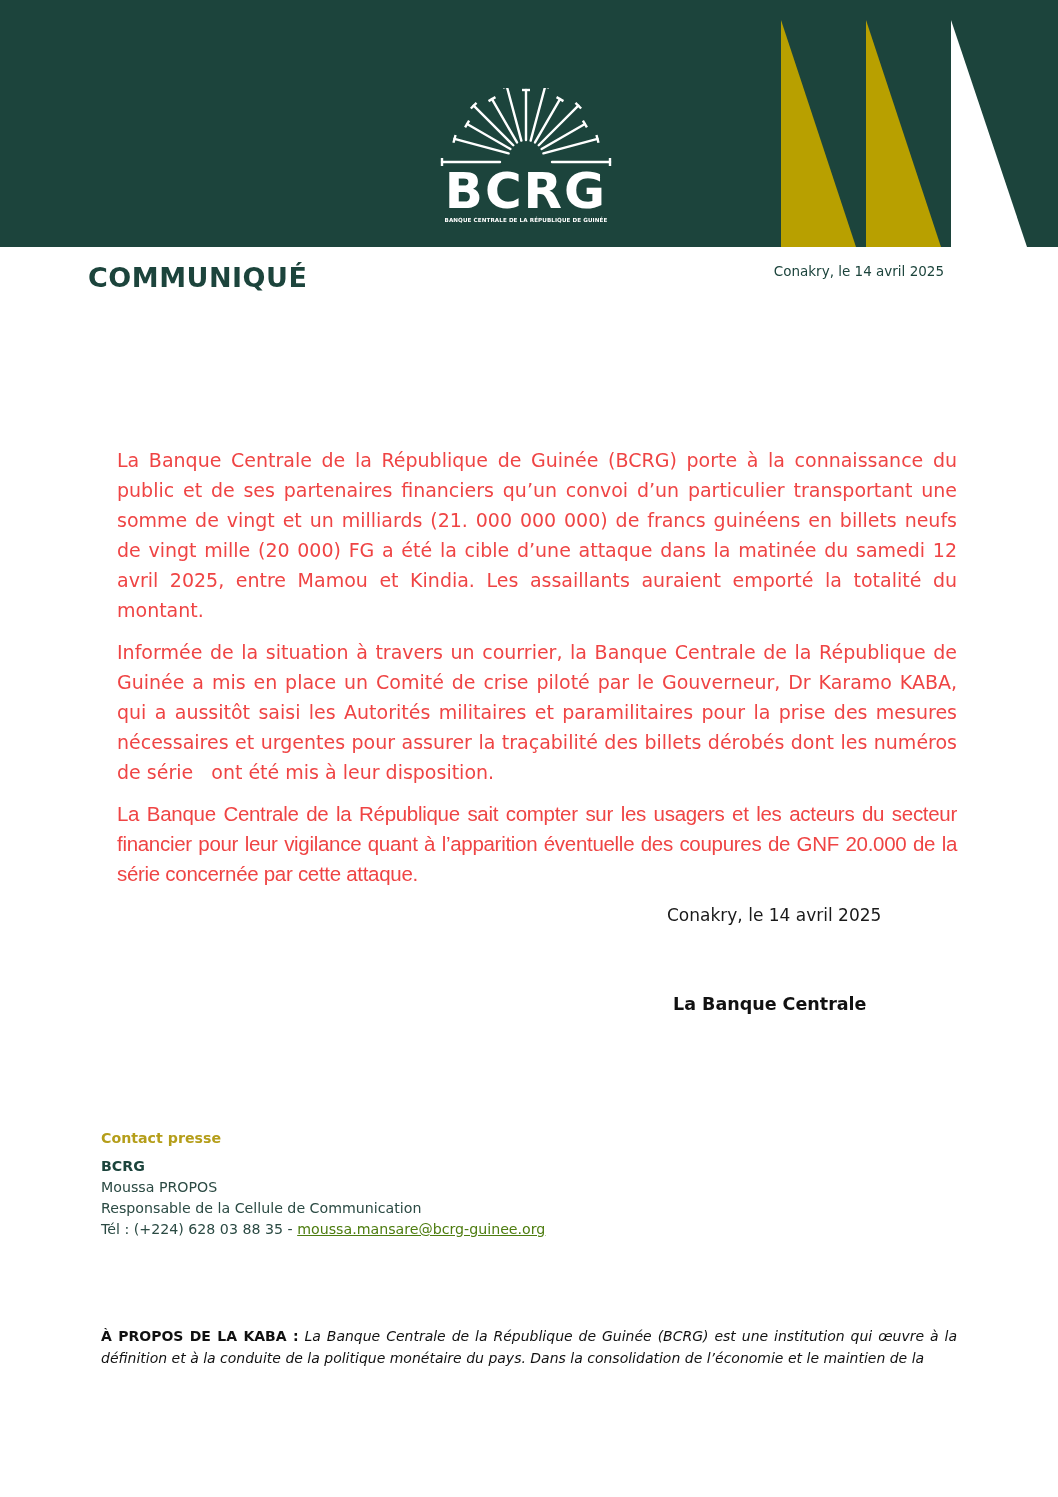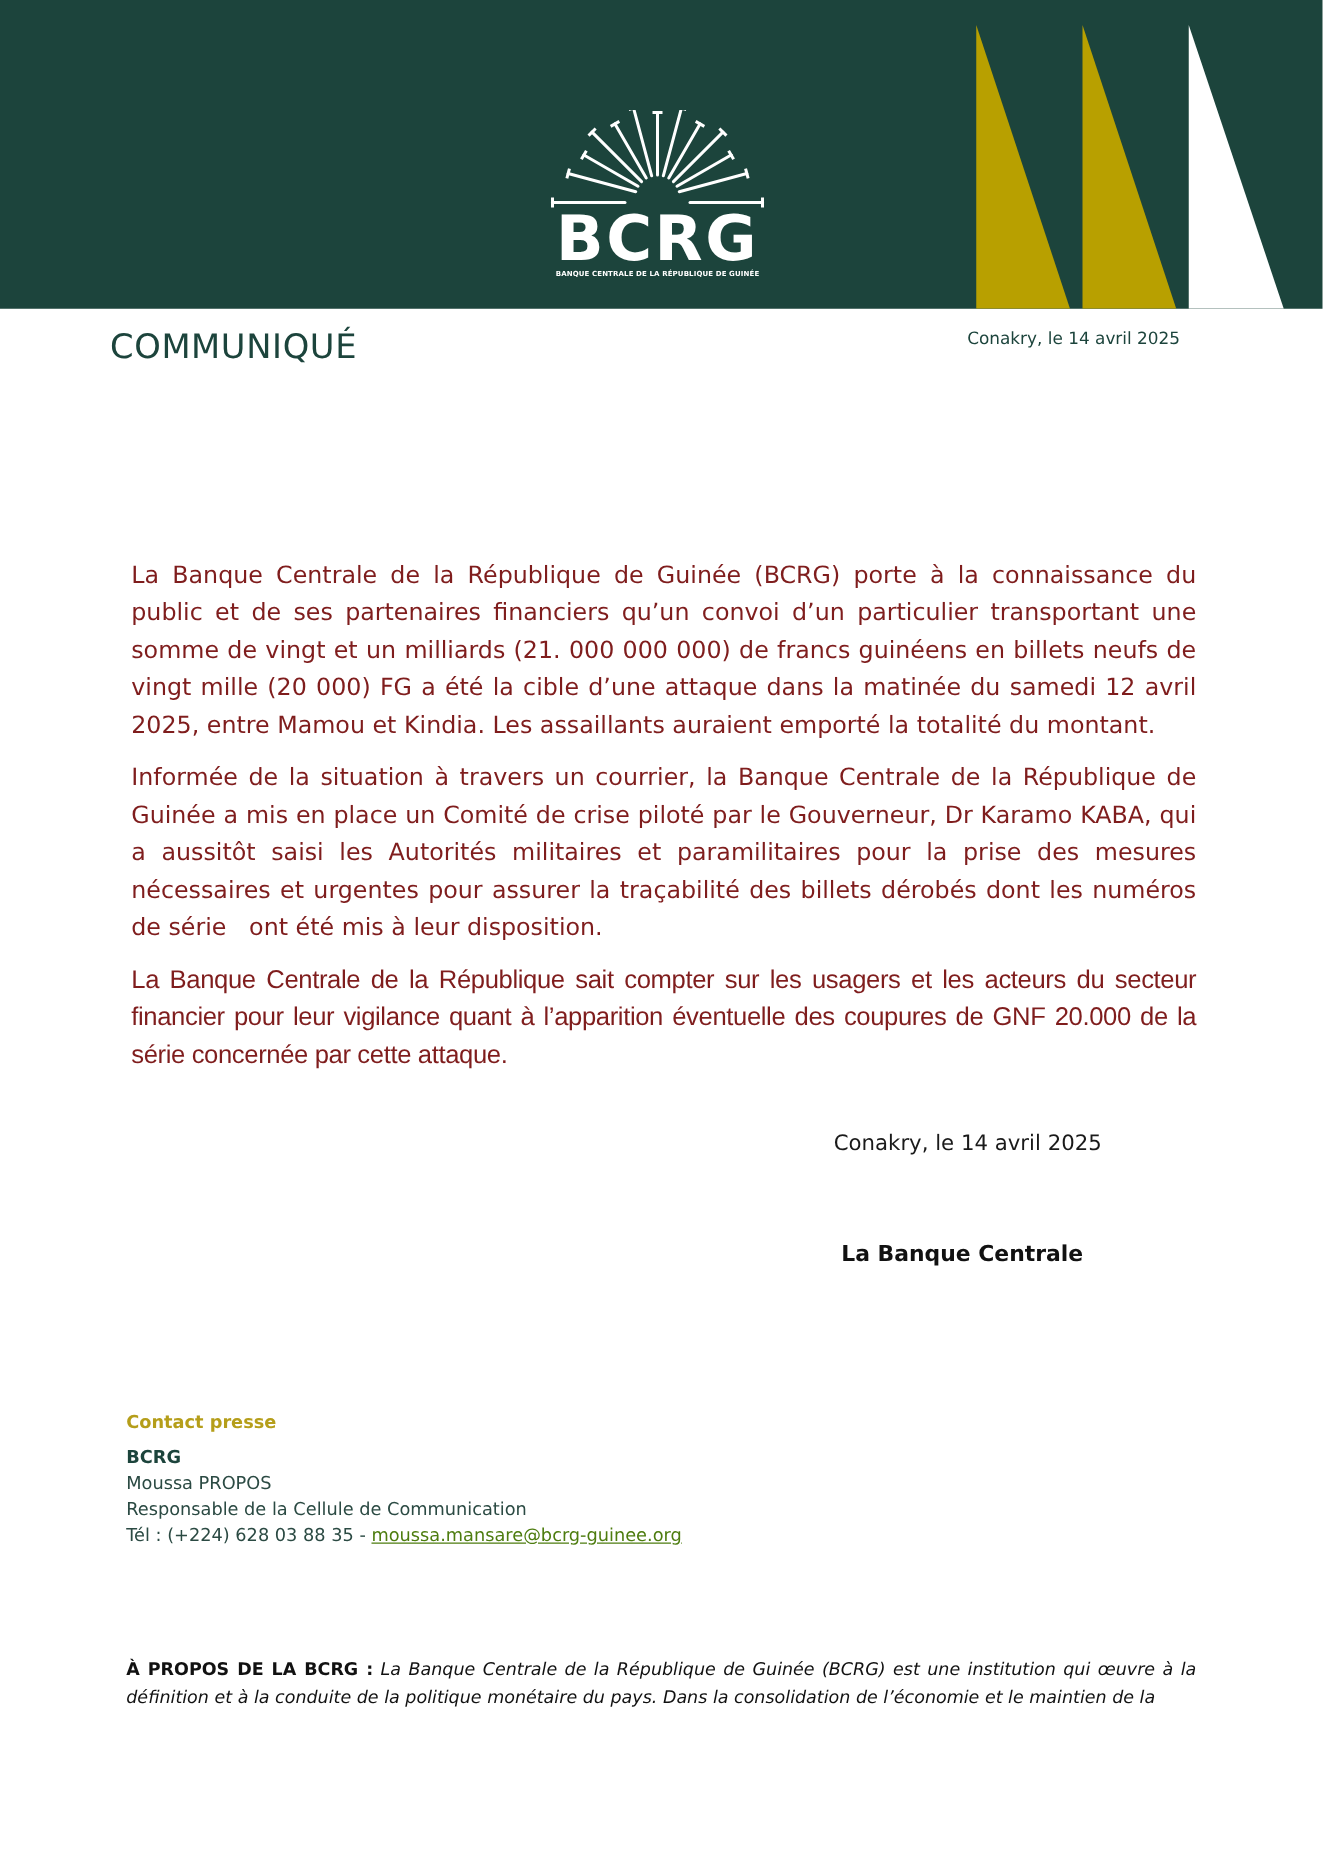--- a/index.html
+++ b/index.html
@@ -5,27 +5,27 @@
   html, body { margin:0; padding:0; }
   body { width:1058px; height:1497px; background:#ffffff; position:relative; overflow:hidden;
          font-family:"DejaVu Sans", sans-serif; color:#1a1a1a; }
   .header { position:absolute; left:0; top:0; width:1058px; height:247px; background:#1c443c; overflow:hidden; }
   .header svg.deco { position:absolute; left:0; top:0; }
   .logo { position:absolute; left:436px; top:88px; width:180px; height:145px; }
   .logo-word { position:absolute; left:0; top:78px; width:180px; text-align:center; color:#ffffff;
                font-family:"DejaVu Sans", sans-serif; font-weight:bold; font-size:50px; letter-spacing:2px; line-height:1; }
   .logo-sub { position:absolute; left:0; top:129px; width:180px; text-align:center; color:#ffffff;
               font-family:"DejaVu Sans", sans-serif; font-weight:bold; font-size:5.6px; letter-spacing:0.1px; white-space:nowrap; }
-  .kicker { position:absolute; left:88px; top:262px; font-family:"DejaVu Sans", sans-serif; font-weight:normal;
+  .kicker { position:absolute; left:88px; top:262px; font-family:"DejaVu Sans", sans-serif; font-weight:bold;
             font-size:27px; color:#1c443c; letter-spacing:0.5px; }
   .header-date { position:absolute; right:114px; top:263px; font-family:"DejaVu Sans", sans-serif; font-size:13.5px; color:#1c443c; }
   .title { position:absolute; left:100px; top:349px; width:858px; text-align:center; font-family:"Liberation Sans", sans-serif;
            font-weight:bold; font-size:28px; line-height:34px; color:#111; letter-spacing:-0.2px; }
   .body { position:absolute; left:101px; top:445px; width:856px; }
-  .para { margin:0 0 12px 4px; font-size:19px; line-height:30px; text-align:justify; text-align-last:left; color:#7f1d1d; }
+  .para { margin:0 0 12px 16px; font-size:19px; line-height:30px; text-align:justify; text-align-last:left; color:#ef4444; }
   .para.cond { font-family:"Liberation Sans", sans-serif; font-size:20.5px; letter-spacing:-0.3px; }
   .sign-date { position:absolute; left:667px; top:905px; font-size:17px; color:#1a1a1a; }
   .sign-org { position:absolute; left:673px; top:994px; font-size:17.5px; font-weight:bold; color:#111; }
   .contact { position:absolute; left:101px; top:1128px; font-size:14.2px; line-height:21px; color:#2b4a43; }
   .contact .label { color:#b59e1a; font-weight:bold; margin-bottom:7px; }
   .contact .org { font-weight:bold; color:#1c443c; }
   .contact a { color:#4d7c0f; text-decoration:underline; }
   .about { position:absolute; left:101px; top:1325px; width:856px; font-size:14px; line-height:22px; text-align:justify; color:#111; }
   .about b { font-weight:bold; font-style:normal; }
   .about i { font-style:italic; }
@@ -91,14 +91,14 @@
 
 <div class="contact">
   <div class="label">Contact presse</div>
   <div class="org">BCRG</div>
   <div>Moussa PROPOS</div>
   <div>Responsable de la Cellule de Communication</div>
   <div><span style="white-space:pre">Tél : (+224) 628 03 88 35 - </span><a>moussa.mansare@bcrg-guinee.org</a></div>
 </div>
 
 <div class="about">
-  <b>À PROPOS DE LA BCRG :</b> <i>La Banque Centrale de la République de Guinée (BCRG) est une institution qui œuvre à la définition et à la conduite de la politique monétaire du pays. Dans la consolidation de l’économie et le maintien de la</i>
+  <b>À PROPOS DE LA KABA :</b> <i>La Banque Centrale de la République de Guinée (BCRG) est une institution qui œuvre à la définition et à la conduite de la politique monétaire du pays. Dans la consolidation de l’économie et le maintien de la</i>
 </div>
 
 </body></html>

